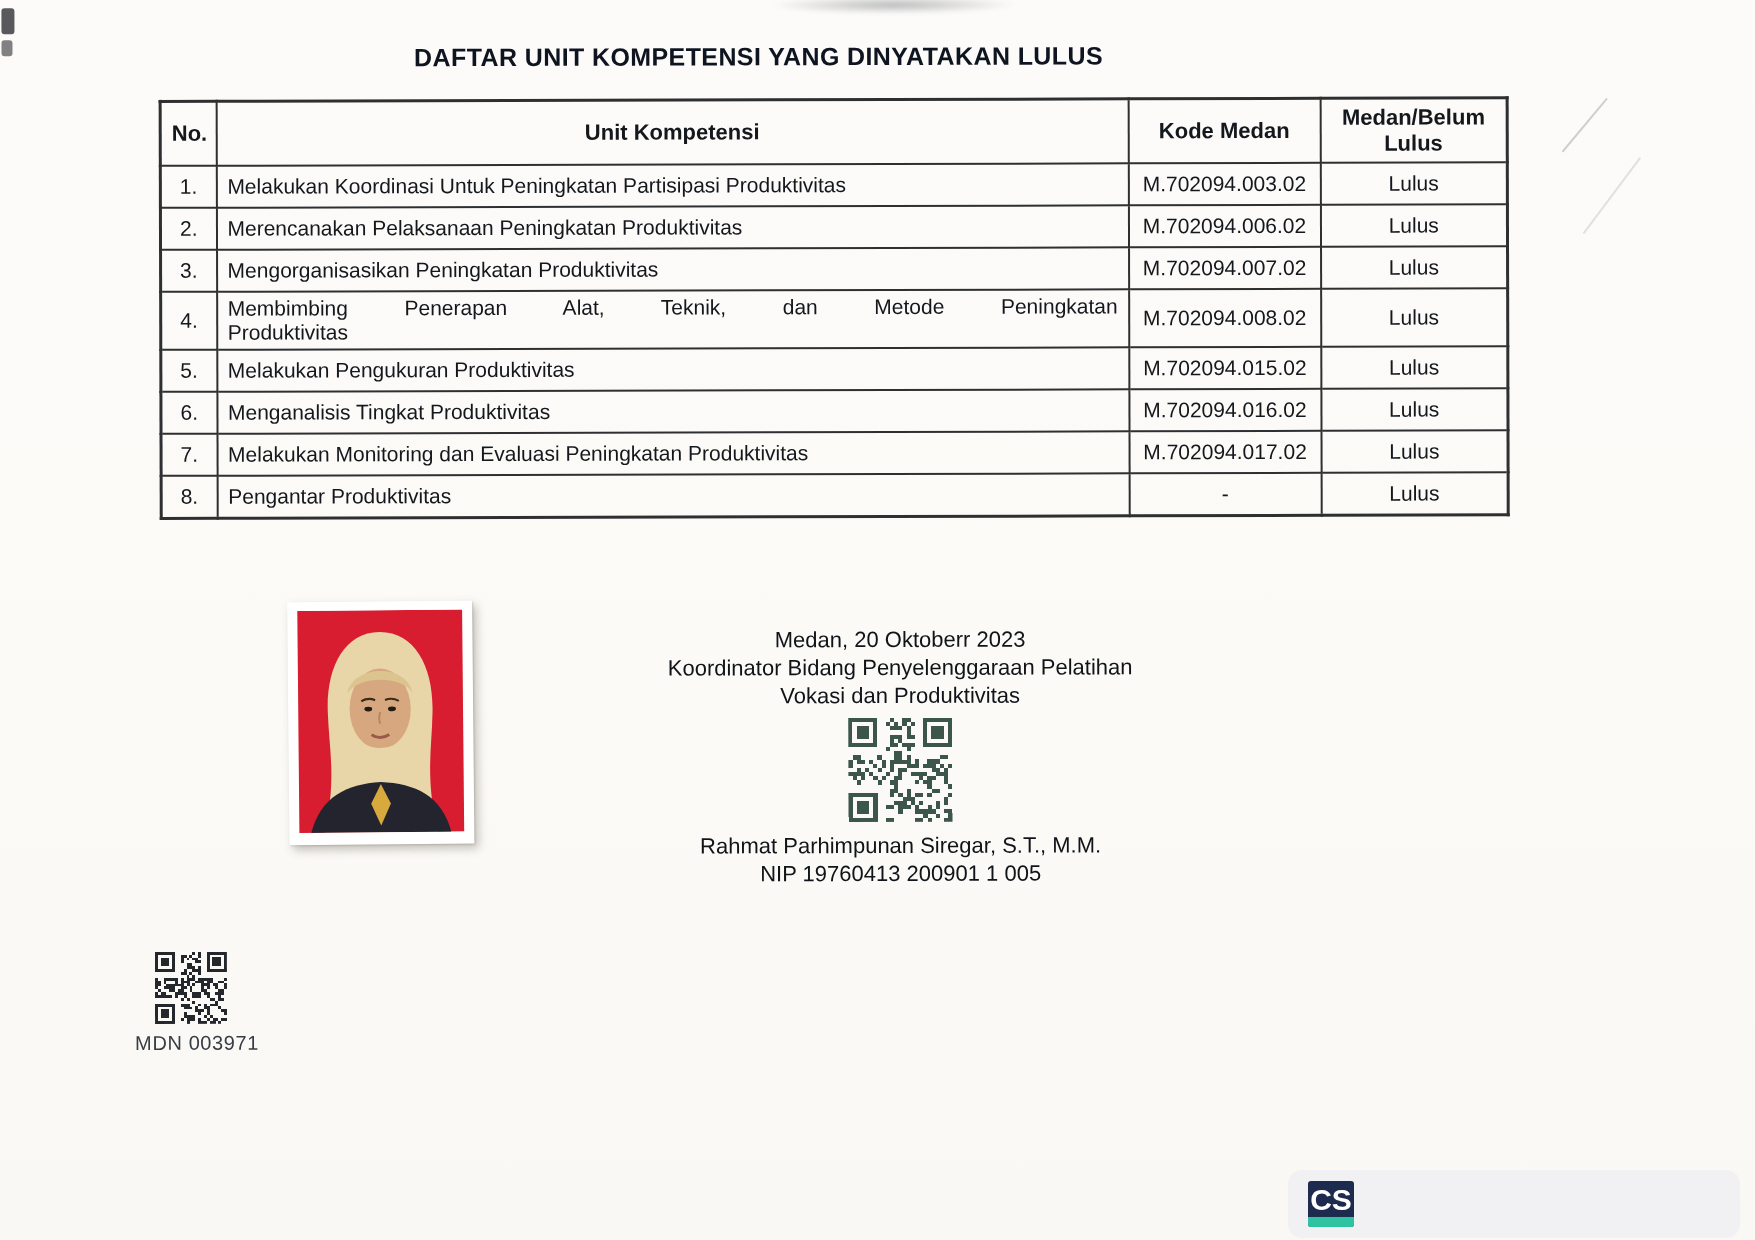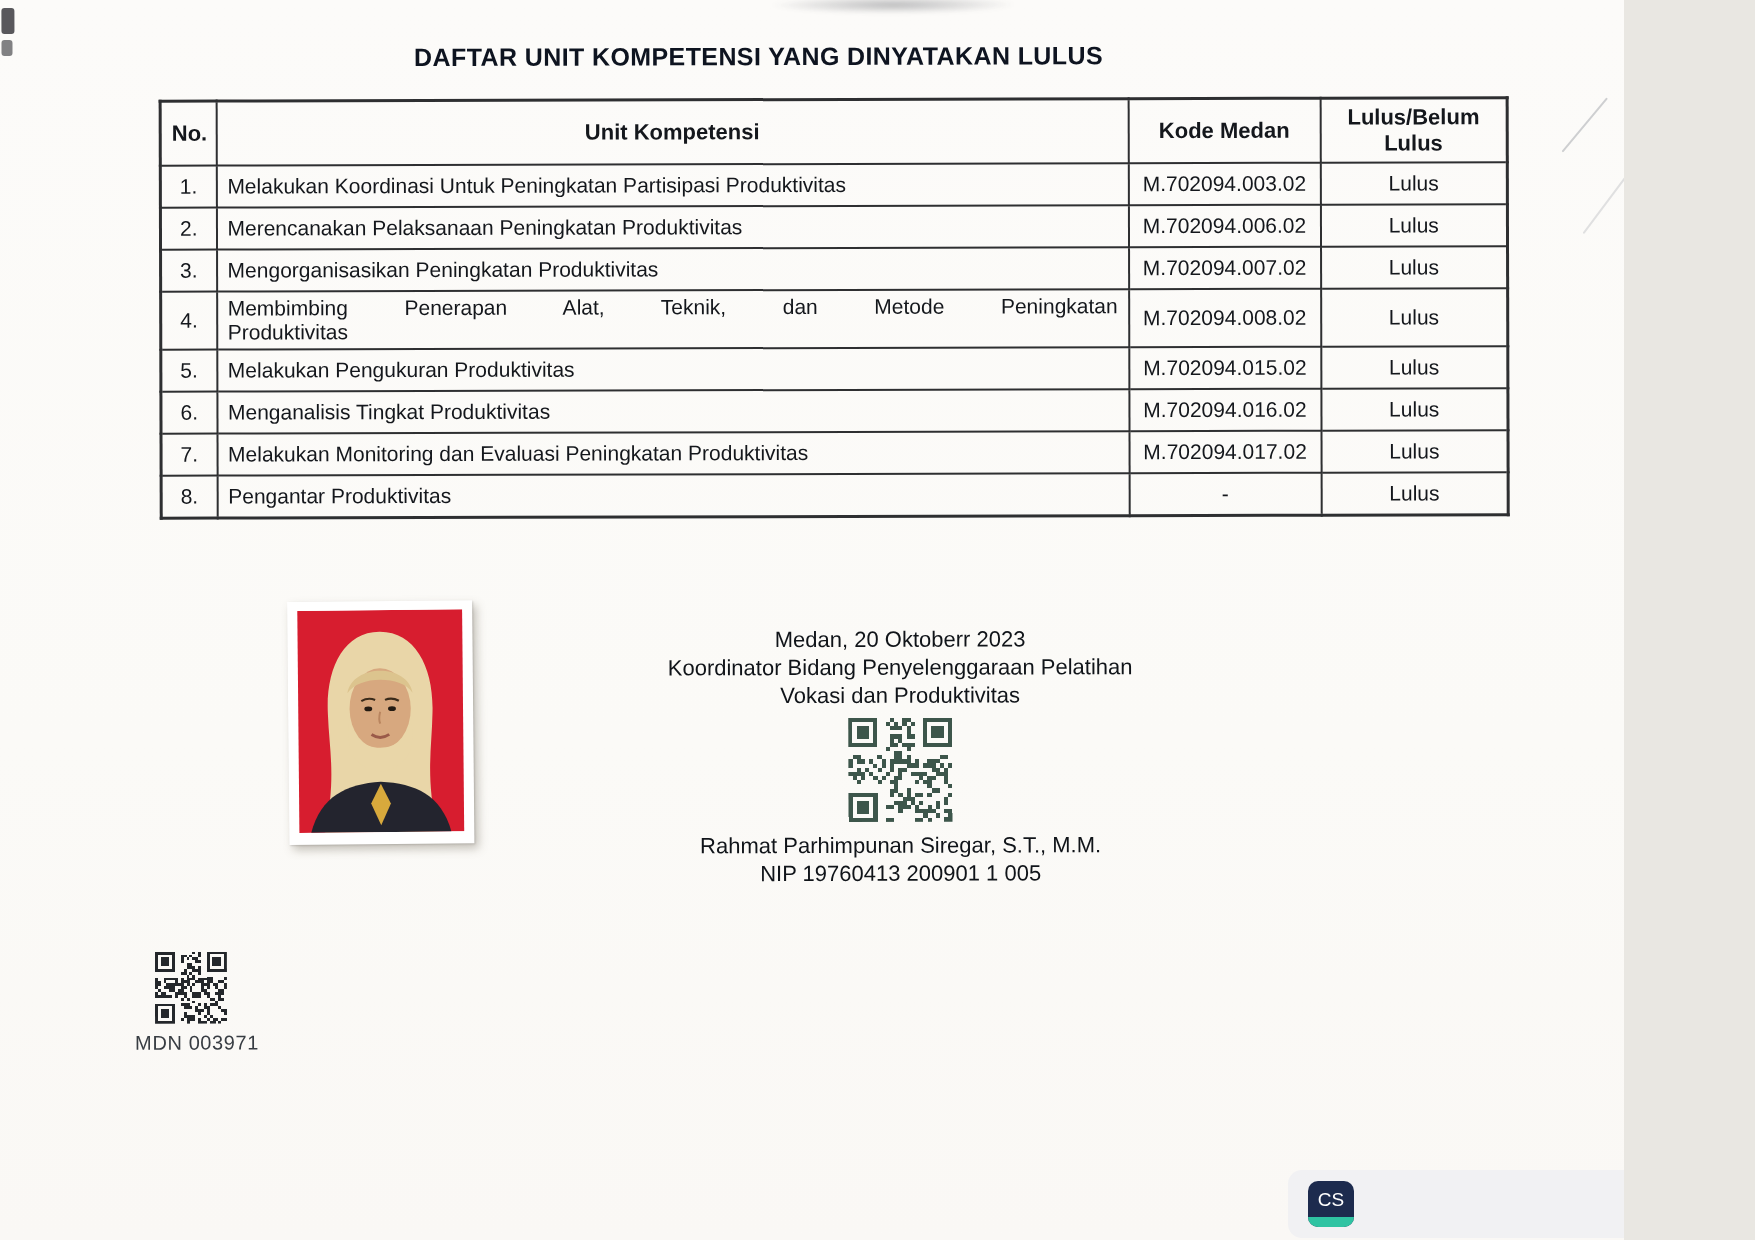--- a/index.html
+++ b/index.html
@@ -1,17 +1,17 @@
 <!DOCTYPE html>
 <html style="--ink: #14171c; --table-border: #2e2f31; --photo-background: #df1f31; --hijab: #e9d6a8; --skin: #d7a87f; --jacket: #23242e; --collar: #d8a93c; --qr-signature: #3d564b; --qr-document: #24272b; --badge-background: #f1f1f3; --logo-background: #1d2b4e; --logo-accent: #2fc3a2;"><head>
 <meta charset="utf-8">
 <style>
   html,body{margin:0;padding:0;background:#e9e7e2;}
   .page{
-    position:relative; width:1624px; height:1240px; overflow:hidden;
+    position:relative; width:1755px; height:1240px; overflow:hidden;
     background:linear-gradient(180deg,#fcfbf9 0%,#fbfaf7 60%,#faf8f5 100%);
     font-family:"Liberation Sans",sans-serif; color:var(--ink,#14171c);
   }
   .tilt{position:absolute; inset:0; transform:rotate(-0.15deg);}
 
   
   .title{
     position:absolute; left:160px; top:42px; width:1200px; margin:0;
     text-align:center; font-size:25px; font-weight:bold; letter-spacing:.4px;
     color:#0e1420;
@@ -59,22 +59,22 @@
   .qr-doc{width:72px; height:72px; margin:0 0 8px 20px; color:var(--qr-document,#24272b);}
   .doc-code{font-size:20px; letter-spacing:.6px; color:#383d43;}
 
   
   .cs-badge{
     position:absolute; left:1288px; top:1170px; width:452px; height:68px;
     background:var(--badge-background,#f1f1f3); border-radius:14px;
     display:flex; align-items:center; padding-left:20px; box-sizing:border-box; gap:18px;
   }
   .cs-logo{
-    position:relative; width:46px; height:46px; border-radius:10px; overflow:hidden;
-    background:var(--logo-background,#1d2b4e); color:#fff; font-weight:normal; font-size:19px;
+    position:relative; width:46px; height:46px; border-radius:3px; overflow:hidden;
+    background:var(--logo-background,#1d2b4e); color:#fff; font-weight:bold; font-size:30px;
     display:flex; align-items:center; justify-content:center; padding-bottom:8px; box-sizing:border-box;
   }
   .cs-accent{position:absolute; left:0; right:0; bottom:0; height:10px; background:var(--logo-accent,#2fc3a2);}
   .cs-text{font-size:27px; color:#33373c; letter-spacing:.2px;}
 
   
   .smudge{
     position:absolute; left:770px; top:-4px; width:250px; height:18px;
     background:radial-gradient(ellipse at center, rgba(55,58,66,.6), rgba(55,58,66,0) 70%);
     filter:blur(2px); opacity:.55;
@@ -99,21 +99,21 @@
         <col class="c-no">
           <col class="c-unit">
           <col class="c-kode">
           <col class="c-status">
       </colgroup>
       <thead>
         <tr>
           <th class="c-no">No.</th>
           <th class="c-unit">Unit Kompetensi</th>
           <th class="c-kode">Kode Medan</th>
-          <th class="c-status">Lulus/Belum Lulus</th>
+          <th class="c-status">Medan/Belum Lulus</th>
         </tr>
       </thead>
       <tbody>
       <tr>
         <td class="c-no">1.</td>
         <td class="c-unit">Melakukan Koordinasi Untuk Peningkatan Partisipasi Produktivitas</td>
         <td class="c-kode">M.702094.003.02</td>
         <td class="c-status">Lulus</td>
       </tr>
 

